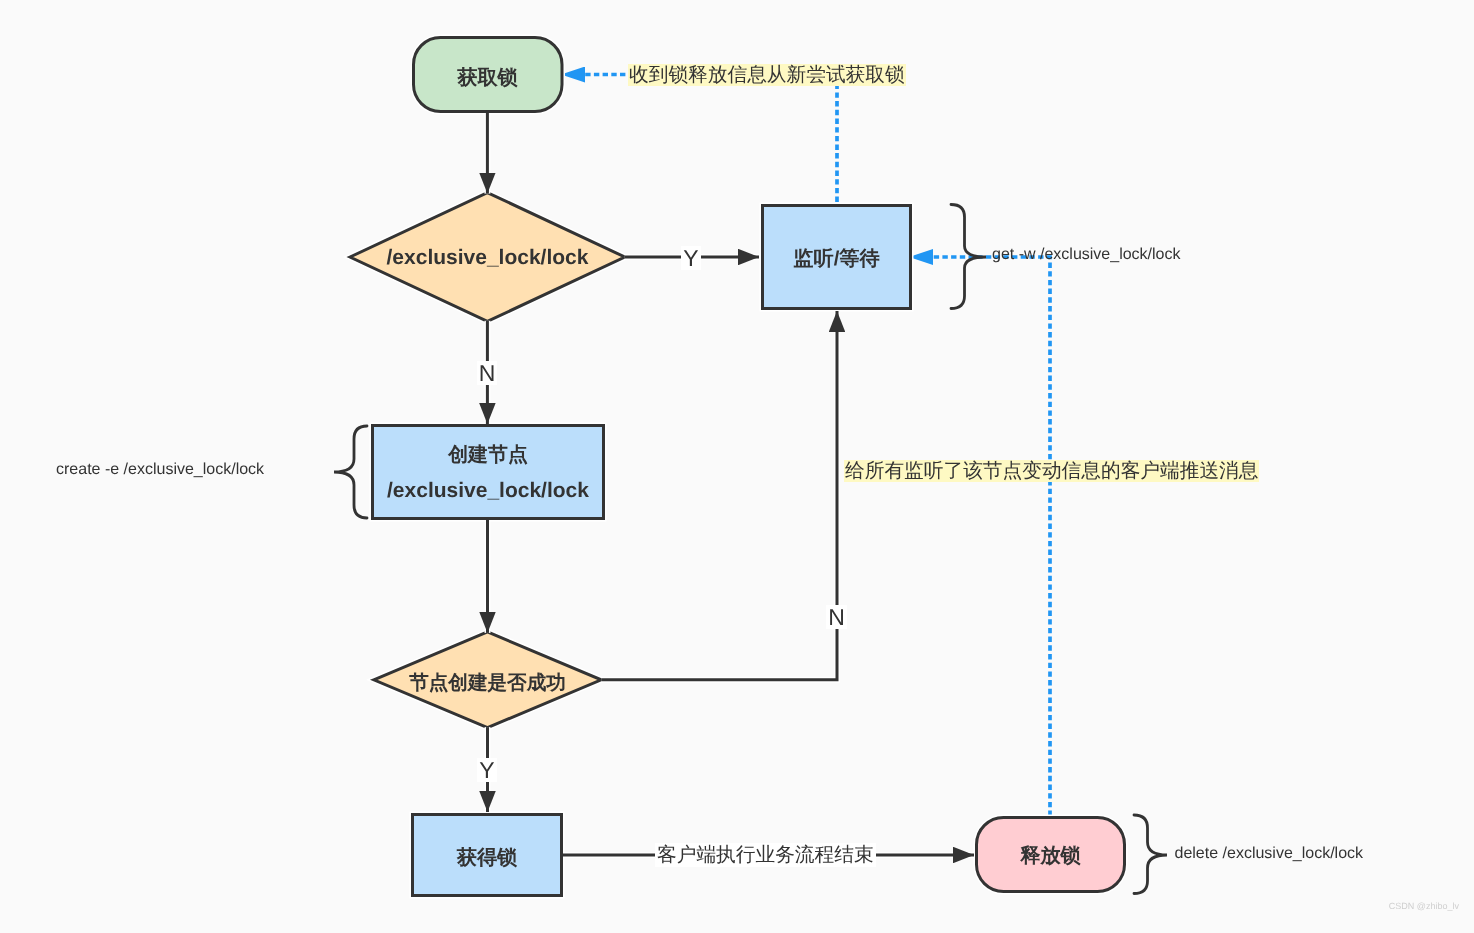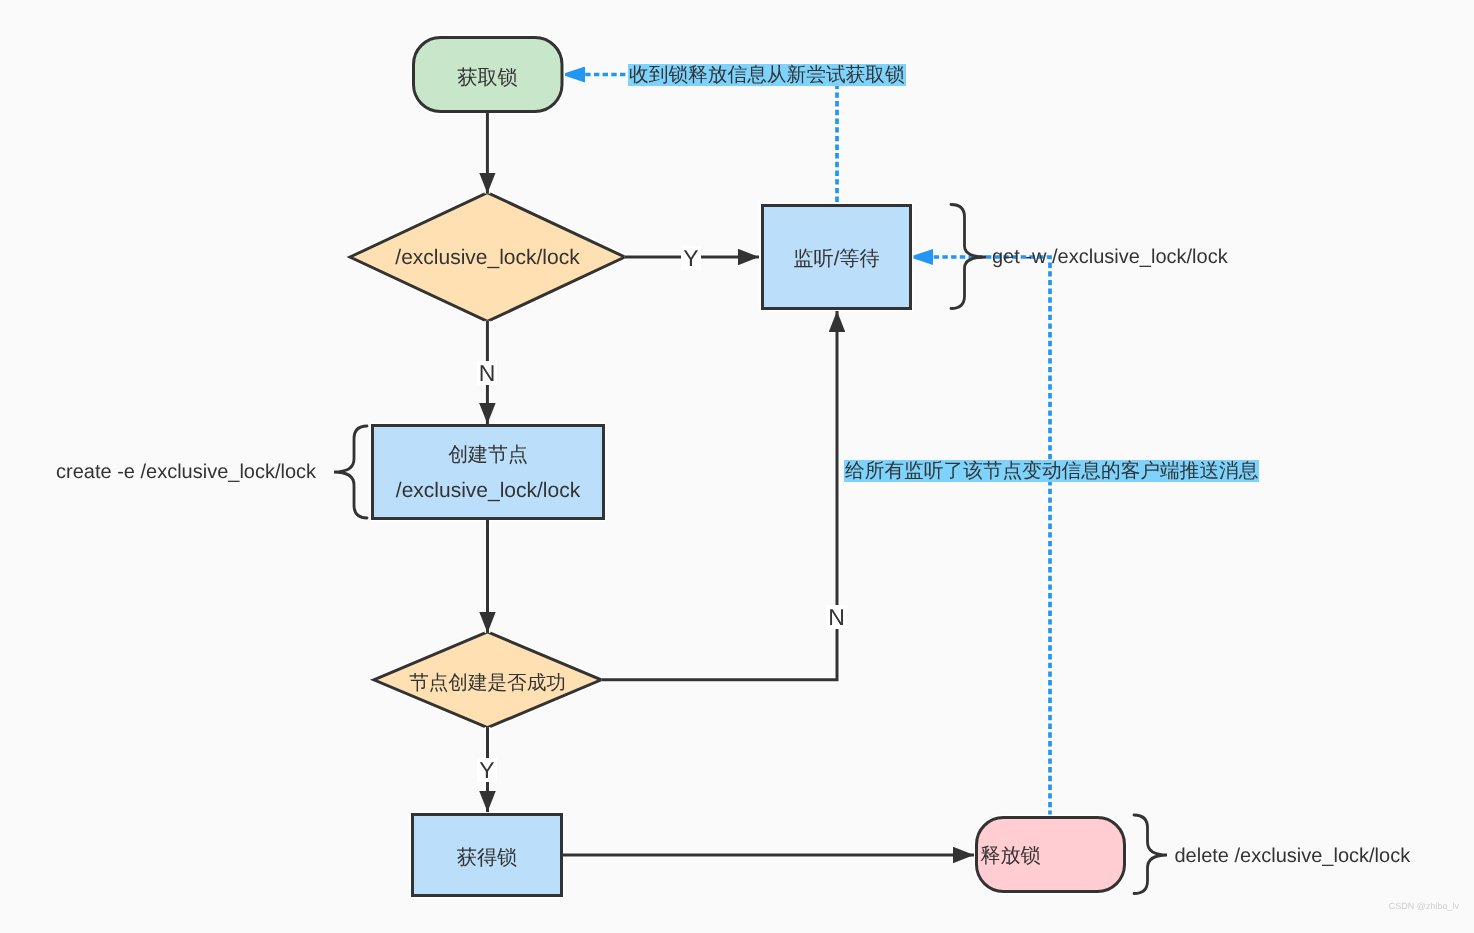--- a/index.html
+++ b/index.html
@@ -4,26 +4,26 @@
 <title>zookeeper exclusive lock flow</title>
 <style>
   html,body{margin:0;padding:0;}
   body{width:1474px;height:933px;background:#fafafa;overflow:hidden;-webkit-font-smoothing:antialiased;text-rendering:geometricPrecision;
        font-family:"Liberation Sans","DejaVu Sans",sans-serif;}
   #stage{position:relative;width:1474px;height:933px;}
   svg{position:absolute;left:0;top:0;}
   .lbl{position:absolute;display:flex;align-items:center;justify-content:center;
        text-align:center;color:#333;line-height:24px;white-space:nowrap;}
   .nodetext{font-size:21px;flex-direction:column;}
-  .nodetext>span{display:block;width:100%;line-height:24px;height:24px;}
+  .nodetext>span{display:block;width:100%;line-height:24px;height:24px;font-weight:bold;}
   .edgelabel{font-size:23px;}
   .edgelabel span{background:#fff;padding:0 2px;}
   .edgelabel.wide{width:auto;}
-  .ann{position:absolute;font-size:20px;color:#333;white-space:nowrap;}
-  .ann span{background:#7dd3fc;padding:0 1px;}
+  .ann{position:absolute;font-size:16px;color:#333;white-space:nowrap;}
+  .ann span{background:#fef9c3;padding:0 1px;}
   .ann.nobg span{background:none;}
   .ann.cjk{font-size:19.7px;}
   .edgelabel.cjk{font-size:19.7px;}
   .nodetext.cjk{font-size:20.2px;}
   .nodetext.cjksm{font-size:19.6px;align-items:center;}
   .cjkline{font-size:19.9px;position:relative;}
   .watermark{position:absolute;right:15px;bottom:22px;font-size:9px;color:#cfcfcf;}
 </style>
 </head>
 <body>
@@ -103,36 +103,39 @@
 <div class="lbl nodetext" style="left:371px;top:425px;width:234px;height:96px;gap:12px;">
       <span class="cjkline">创建节点</span>
       <span>/exclusive_lock/lock</span>
     </div>
 <div class="lbl nodetext cjksm" style="left:376px;top:649px;width:223px;height:68px;">
       <span>节点创建是否成功</span>
     </div>
 <div class="lbl nodetext cjk" style="left:411px;top:816px;width:152px;height:84px;">
       <span>获得锁</span>
     </div>
-<div class="lbl nodetext cjk" style="left:935px;top:817.5px;width:151px;height:77px;">
+<div class="lbl nodetext cjk" style="left:975px;top:817.5px;width:151px;height:77px;">
       <span>释放锁</span>
     </div>
 
 <div class="lbl edgelabel" style="left:676px;top:242.5px;width:30px;height:30px;">
       <span>Y</span>
     </div>
 <div class="lbl edgelabel" style="left:472px;top:358px;width:30px;height:30px;">
       <span>N</span>
     </div>
 <div class="lbl edgelabel" style="left:821.5px;top:602px;width:30px;height:30px;">
       <span>N</span>
     </div>
 <div class="lbl edgelabel" style="left:472px;top:755px;width:30px;height:30px;">
       <span>Y</span>
     </div>
+<div class="lbl edgelabel wide cjk" style="left:655px;top:838px;height:34px;">
+      <span>客户端执行业务流程结束</span>
+    </div>
 
 <div class="ann cjk" style="left:628px;top:61px;"><span>收到锁释放信息从新尝试获取锁</span></div>
 <div class="ann nobg" style="left:991px;top:246px;"><span>get -w /exclusive_lock/lock</span></div>
 <div class="ann cjk" style="left:844px;top:457px;"><span>给所有监听了该节点变动信息的客户端推送消息</span></div>
 <div class="ann nobg" style="left:55px;top:461px;"><span>create -e /exclusive_lock/lock</span></div>
 <div class="ann nobg" style="left:1173.5px;top:845px;"><span>delete /exclusive_lock/lock</span></div>
 
 <div class="watermark"><span>CSDN @zhibo_lv</span></div>
 </div>
 

